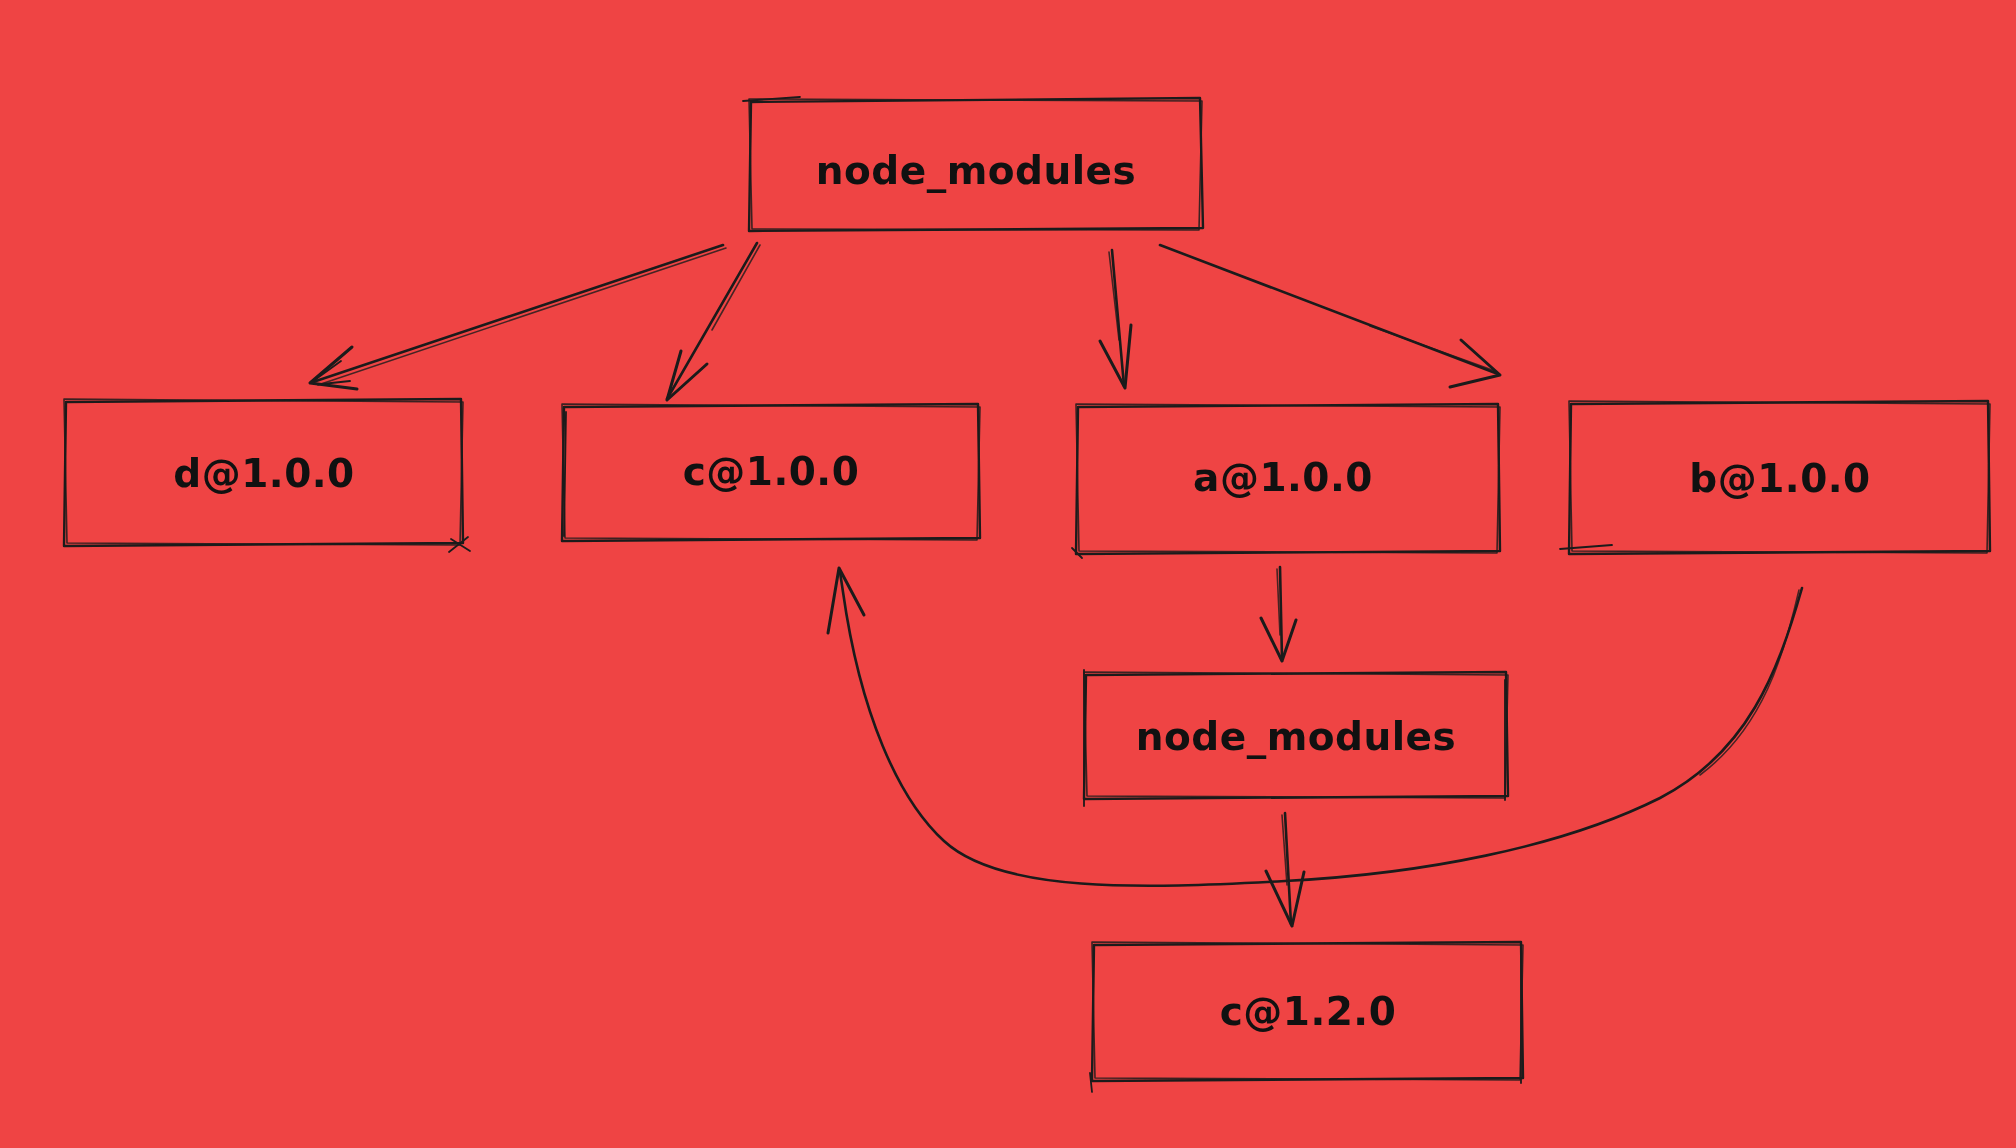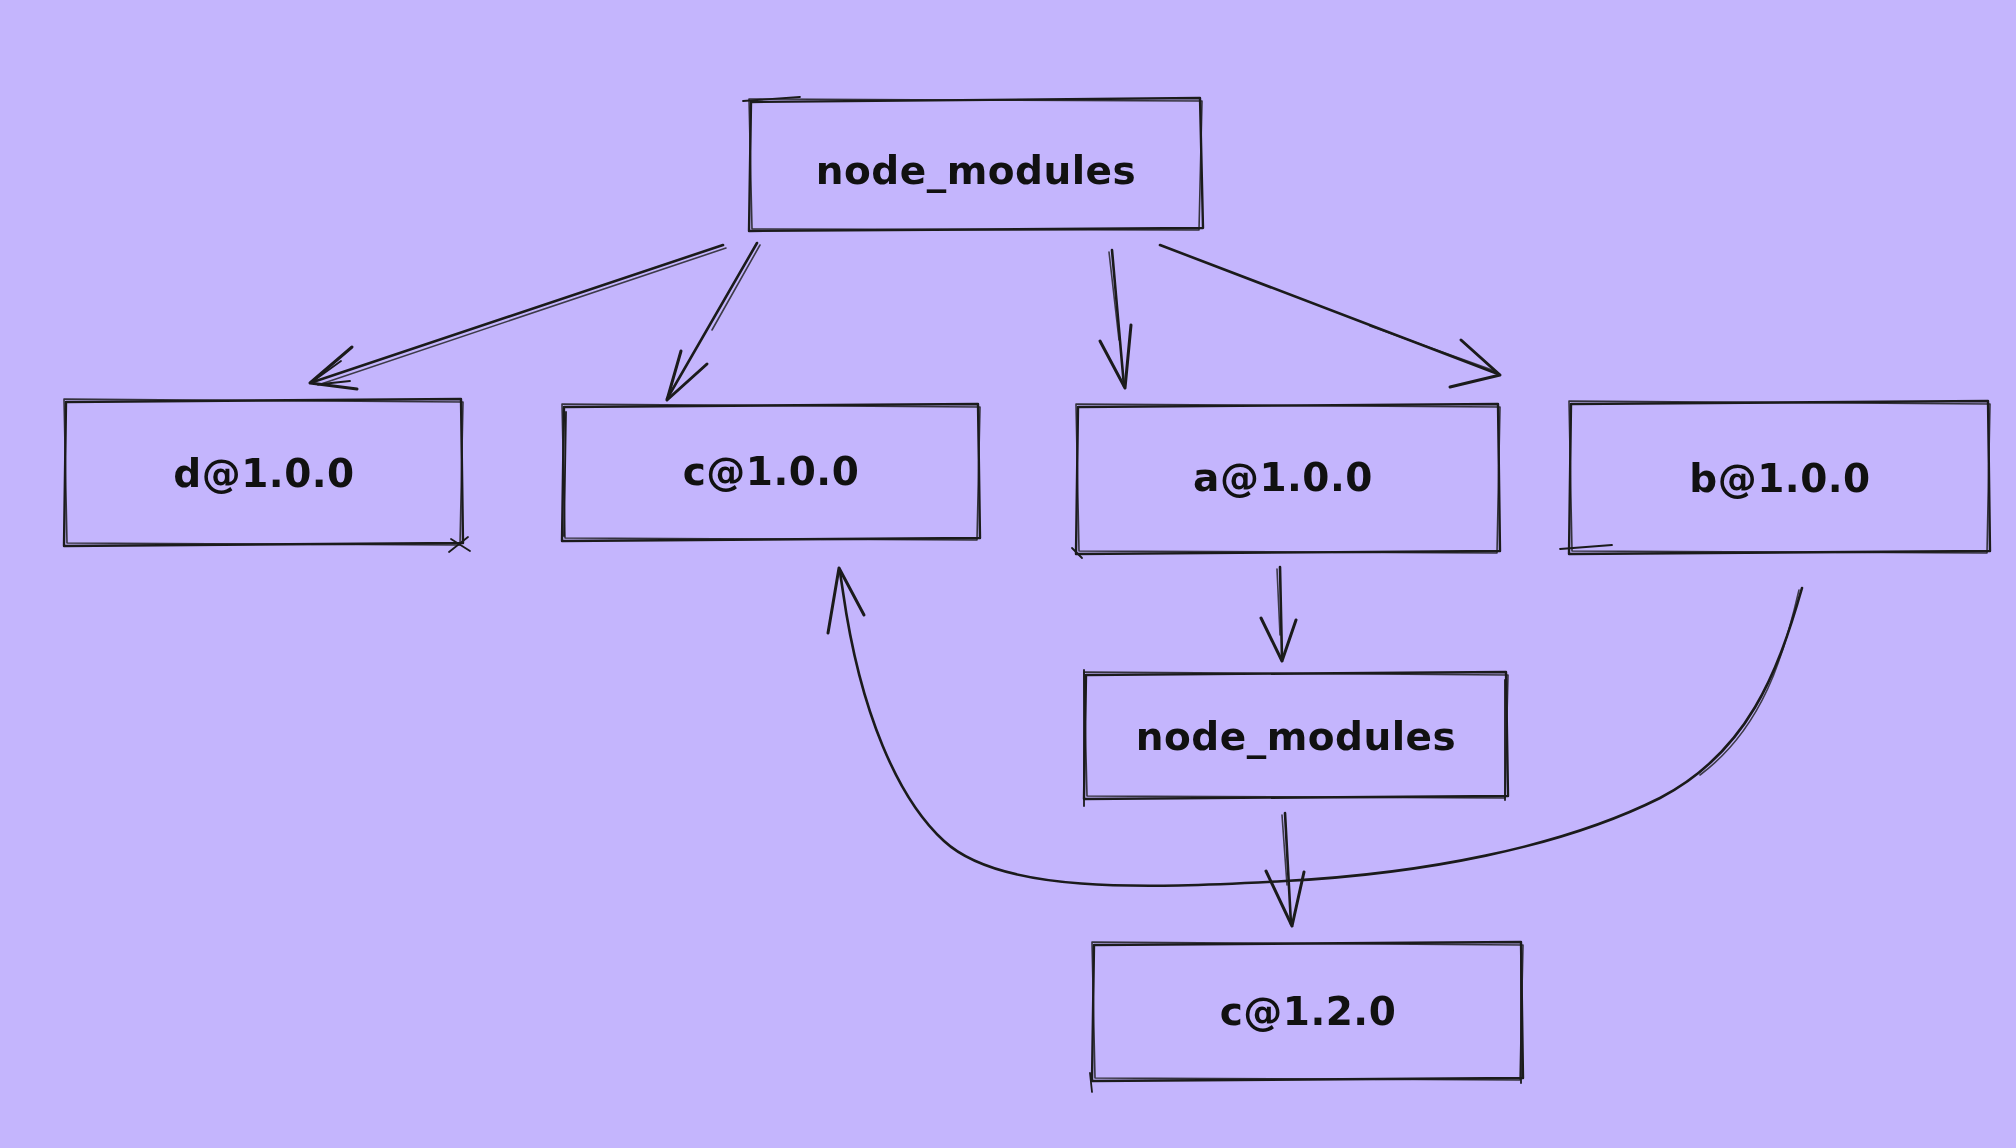--- a/index.html
+++ b/index.html
@@ -7,21 +7,21 @@
     padding: 0;
     background: #ffffff;
     width: 2016px;
     height: 1148px;
     overflow: hidden;
   }
   .canvas-wrap {
     position: relative;
     width: 2016px;
     height: 1148px;
-    background: #c4b5fd;
+    background: #ef4444;
   }
   svg { display: block; }
   .box {
     fill: none;
     stroke: #1b1b1b;
     stroke-width: 2.4;
     stroke-linecap: round;
     stroke-linejoin: round;
   }
   .box2 {

